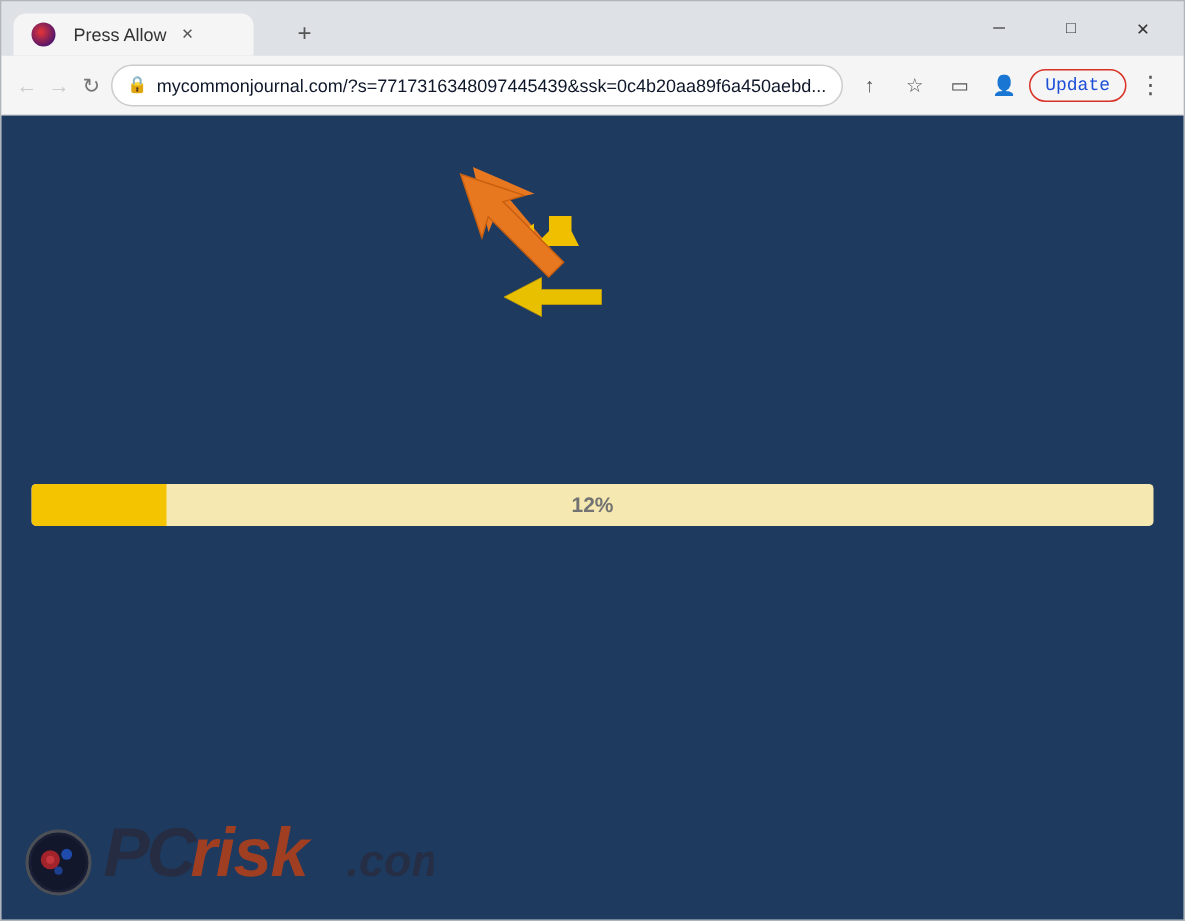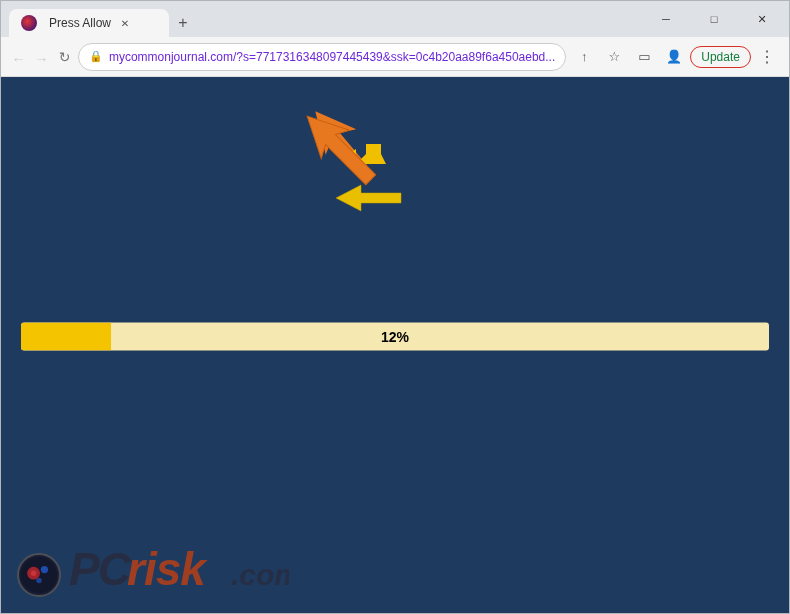--- a/index.html
+++ b/index.html
@@ -23,20 +23,21 @@
       border-radius: 50%;
       background: radial-gradient(circle at 40% 40%, #e63535, #1a0a80);
       margin-right: 6px;
       flex-shrink: 0;
     }
     .tab-bar {
       display: flex;
       align-items: flex-end;
       height: 100%;
       flex: 1;
+      gap: 20px;
     }
     .tab-active {
       background: #f5f5f5;
       border-radius: 8px 8px 0 0;
       padding: 0 12px;
       height: 28px;
       display: flex;
       align-items: center;
       gap: 6px;
       font-size: 12px;
@@ -96,40 +97,41 @@
       border: 1px solid #ccc;
       background: white;
       display: flex;
       align-items: center;
       padding: 0 10px;
       gap: 6px;
       font-size: 12px;
       color: #333;
     }
     .lock-icon { font-size: 11px; color: #333; }
-    .address-text { flex: 1; font-size: 12px; color: #6d28d9; overflow: hidden; white-space: nowrap; text-overflow: ellipsis; }
+    .address-text { flex: 1; font-size: 12px; color: #0f172a; overflow: hidden; white-space: nowrap; text-overflow: ellipsis; }
     .toolbar-right {
       display: flex; align-items: center; gap: 2px;
     }
     .toolbar-icon-btn {
       width: 28px; height: 28px;
       border-radius: 50%;
       display: flex; align-items: center; justify-content: center;
       font-size: 13px; color: #555; cursor: pointer;
       border: none; background: transparent;
     }
     .update-btn {
       border: 1.5px solid #d93025;
       border-radius: 20px;
       padding: 3px 10px;
       font-size: 12px;
-      color: #15803d;
+      color: #1d4ed8;
       cursor: pointer;
       background: transparent;
       font-weight: 500;
+      font-family: Liberation Mono, monospace;
     }
     .menu-btn {
       width: 28px; height: 28px;
       border-radius: 50%;
       display: flex; align-items: center; justify-content: center;
       font-size: 16px; color: #555; cursor: pointer;
     }
 
     
     .page-content {
@@ -160,21 +162,21 @@
       background: #f5c400;
       border-radius: 3px 0 0 3px;
     }
     .progress-label {
       position: absolute;
       top: 50%;
       left: 50%;
       transform: translate(-50%, -50%);
       font-size: 14px;
       font-weight: 600;
-      color: #000000;
+      color: #737373;
     }
 
     
     .footer-watermark {
       position: absolute;
       bottom: 16px;
       left: 16px;
       display: flex;
       align-items: flex-end;
       gap: 8px;

